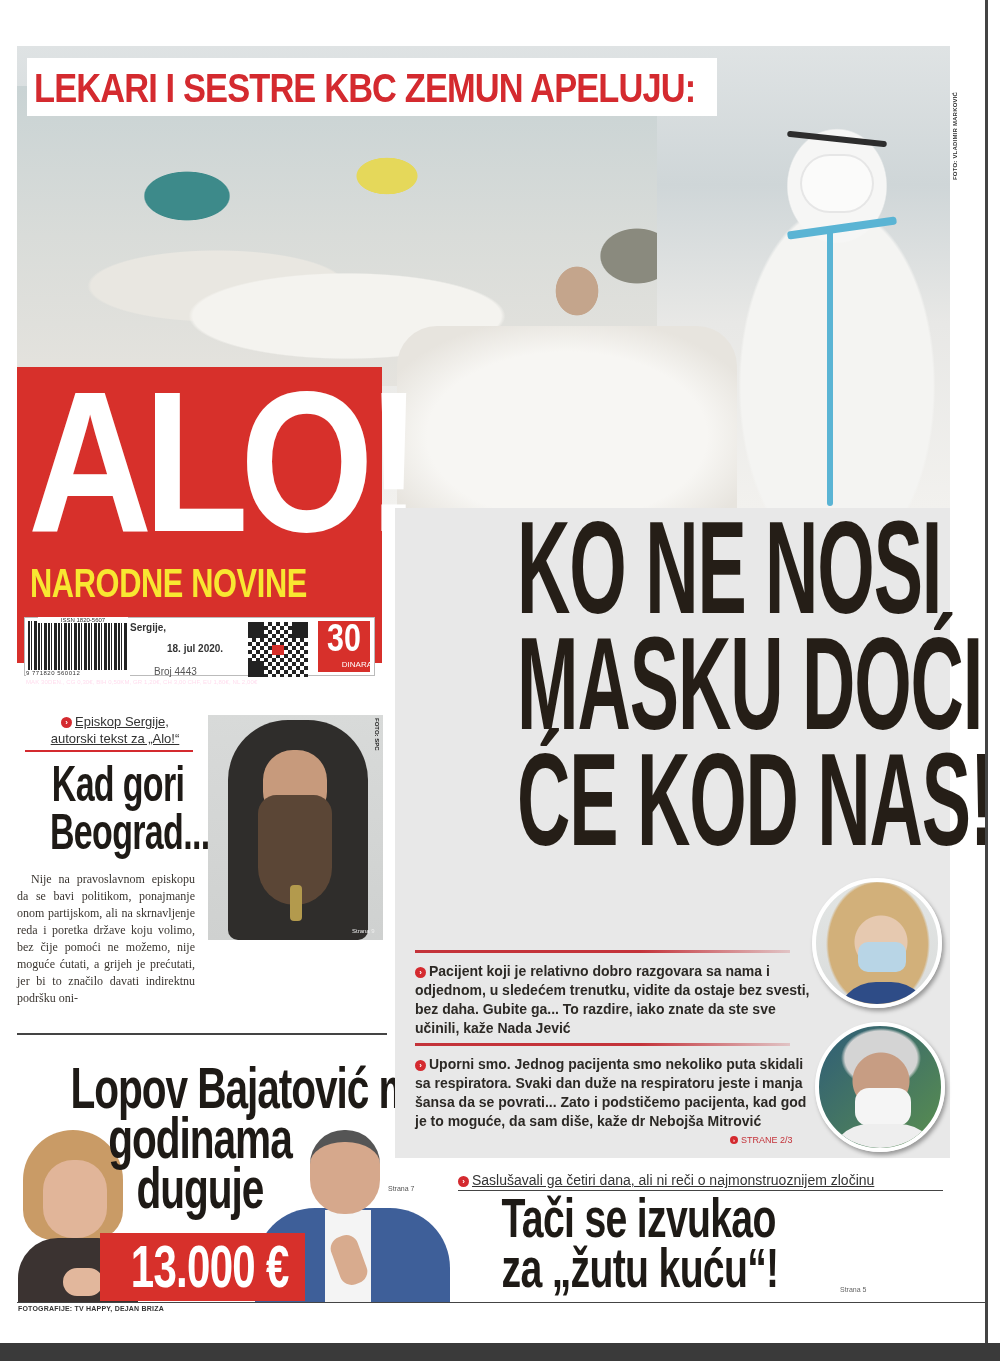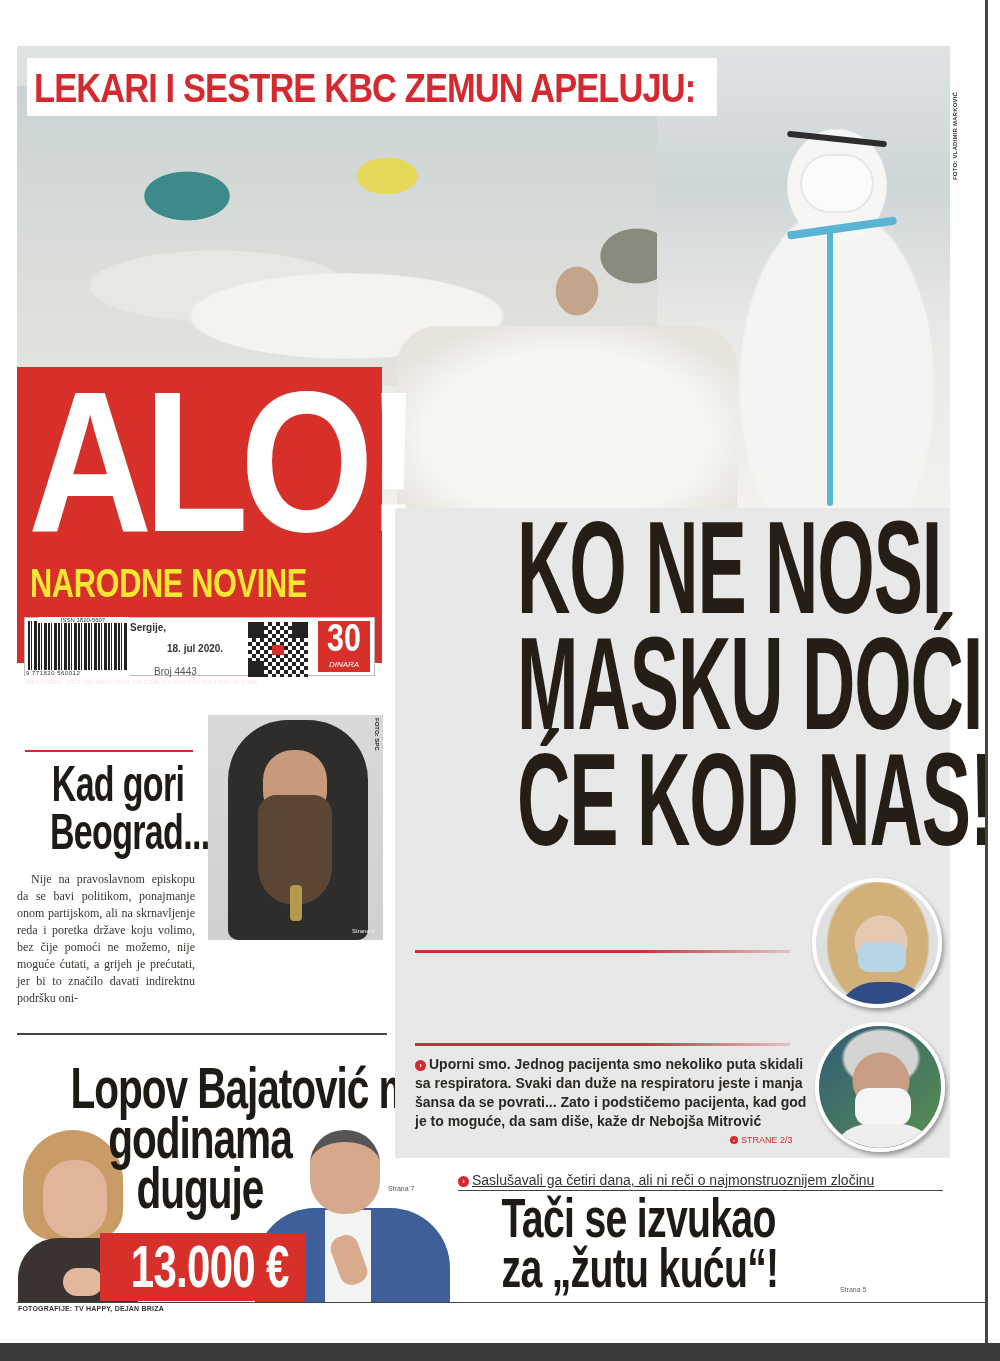--- a/index.html
+++ b/index.html
@@ -60,21 +60,21 @@
   .issue-num { position: absolute; left: 130px; top: 666px; font-size: 10px; color: #555; padding-left: 24px; }
   .qr { position: absolute; left: 248px; top: 622px; width: 60px; height: 55px;
     background:
       linear-gradient(#222,#222) 0 0/16px 16px no-repeat,
       linear-gradient(#222,#222) 44px 0/16px 16px no-repeat,
       linear-gradient(#222,#222) 0 39px/16px 16px no-repeat,
       repeating-conic-gradient(#222 0 25%, #fff 0 50%) 0 0/8px 8px; }
   .qr-center { position: absolute; left: 272px; top: 645px; width: 12px; height: 10px; background: #d7302b; }
   .price-box { position: absolute; left: 316px; top: 619px; width: 56px; height: 55px; background: #d7302b; border: 2px solid #fff; }
   .price { position: absolute; left: 316px; top: 616px; width: 56px; text-align: center; font-weight: bold; font-size: 38px; line-height: 44px; color: #fff; transform: scaleX(0.8); }
-  .price-cur { position: absolute; left: 316px; top: 660px; width: 56px; text-align: center; font-size: 8px; color: #fff; font-style: italic; }
+  .price-cur { position: absolute; left: 316px; top: 660px; width: 56px; text-align: right; font-size: 8px; color: #fff; }
   .prices-abroad { position: absolute; left: 26px; top: 679px; width: 350px; font-size: 6px; color: #fde; letter-spacing: 0.1px; white-space: nowrap; }
 
   
   .art1-kicker { position: absolute; left: 26px; top: 713px; width: 178px; text-align: center; font-size: 13px; line-height: 17px; color: #333; }
   .art1-kicker span.u { text-decoration: underline; }
   .art1-kicker-line { position: absolute; left: 25px; top: 750px; width: 168px; height: 2px; background: #d42a2f; }
   .bullet { display: inline-block; width: 11px; height: 11px; border-radius: 50%; background: #d42a2f; color: #fff; font-size: 8px; line-height: 11px; text-align: center; vertical-align: 1px; margin-right: 3px; font-weight: bold; }
   .art1-title { position: absolute; left: 18px; top: 760px; width: 200px; text-align: center;
     font-weight: bold; font-size: 50px; line-height: 48px; color: #1e1a16; transform: scaleX(0.68); transform-origin: center top; letter-spacing: -1px; white-space: nowrap; }
   .art1-body { position: absolute; left: 17px; top: 871px; width: 178px; font-family: "Liberation Serif", serif; font-size: 12px; line-height: 17px; color: #3a3530; text-align: justify; text-indent: 14px; }
@@ -162,20 +162,24 @@
   <div class="issue-day">Sergije,</div>
   <div class="issue-date">18. jul 2020.</div>
   <div class="issue-num">Broj 4443</div>
   <div class="qr"></div>
   <div class="qr-center"></div>
   <div class="price-box"></div>
   <div class="price">30</div>
   <div class="price-cur">DINARA</div>
   <div class="prices-abroad">MAK 30DEN., CG 0,30€, BIH 0,50KM, GR 1,20€, CH 3,00 CHF, EU 1,80€, NL 2,00€</div>
 
+  <div class="art1-kicker">
+    <span class="bullet">›</span><span class="u">Episkop Sergije,</span><br>
+    <span class="u">autorski tekst za „Alo!“</span>
+  </div>
   <div class="art1-kicker-line"></div>
   <div class="art1-title">
     <div>Kad gori</div>
     <div>Beograd...</div>
   </div>
   <div class="art1-body">Nije na pravoslavnom episkopu da se bavi politikom, ponajmanje onom partijskom, ali na skrnavljenje reda i poretka države koju volimo, bez čije pomoći ne možemo, nije moguće ćutati, a grijeh je prećutati, jer bi to značilo davati indirektnu podršku oni-</div>
   <div class="bishop">
     <div class="hood"></div>
     <div class="face"></div>
     <div class="beard"></div>
@@ -210,20 +214,23 @@
   <div class="photo-credit">FOTOGRAFIJE: TV HAPPY, DEJAN BRIZA</div>
 
   <div class="main-panel"></div>
   <div class="main-title">
     <div>KO NE NOSI</div>
     <div>MASKU DOĆI</div>
     <div>ĆE KOD NAS!</div>
   </div>
 
   <div class="quote-sep" style="top:950px;"></div>
+  <div class="quote" style="top:962px;">
+    <span class="bullet">›</span><span>Pacijent koji je relativno dobro razgovara sa nama i odjednom, u sledećem trenutku, vidite da ostaje bez svesti, bez daha. Gubite ga... To razdire, iako znate da ste sve učinili, kaže Nada Jević</span>
+  </div>
   <div class="quote-sep" style="top:1043px;"></div>
   <div class="quote" style="top:1055px;">
     <span class="bullet">›</span><span>Uporni smo. Jednog pacijenta smo nekoliko puta skidali sa respiratora. Svaki dan duže na respiratoru jeste i manja šansa da se povrati... Zato i podstičemo pacijenta, kad god je to moguće, da sam diše, kaže dr Nebojša Mitrović</span>
   </div>
   <div class="pages-ref">
     <span class="bullet" style="width:8px;height:8px;font-size:6px;line-height:8px;">›</span><span>STRANE 2/3</span>
   </div>
 
   <div class="avatar av1">
     <div class="mask"></div>

